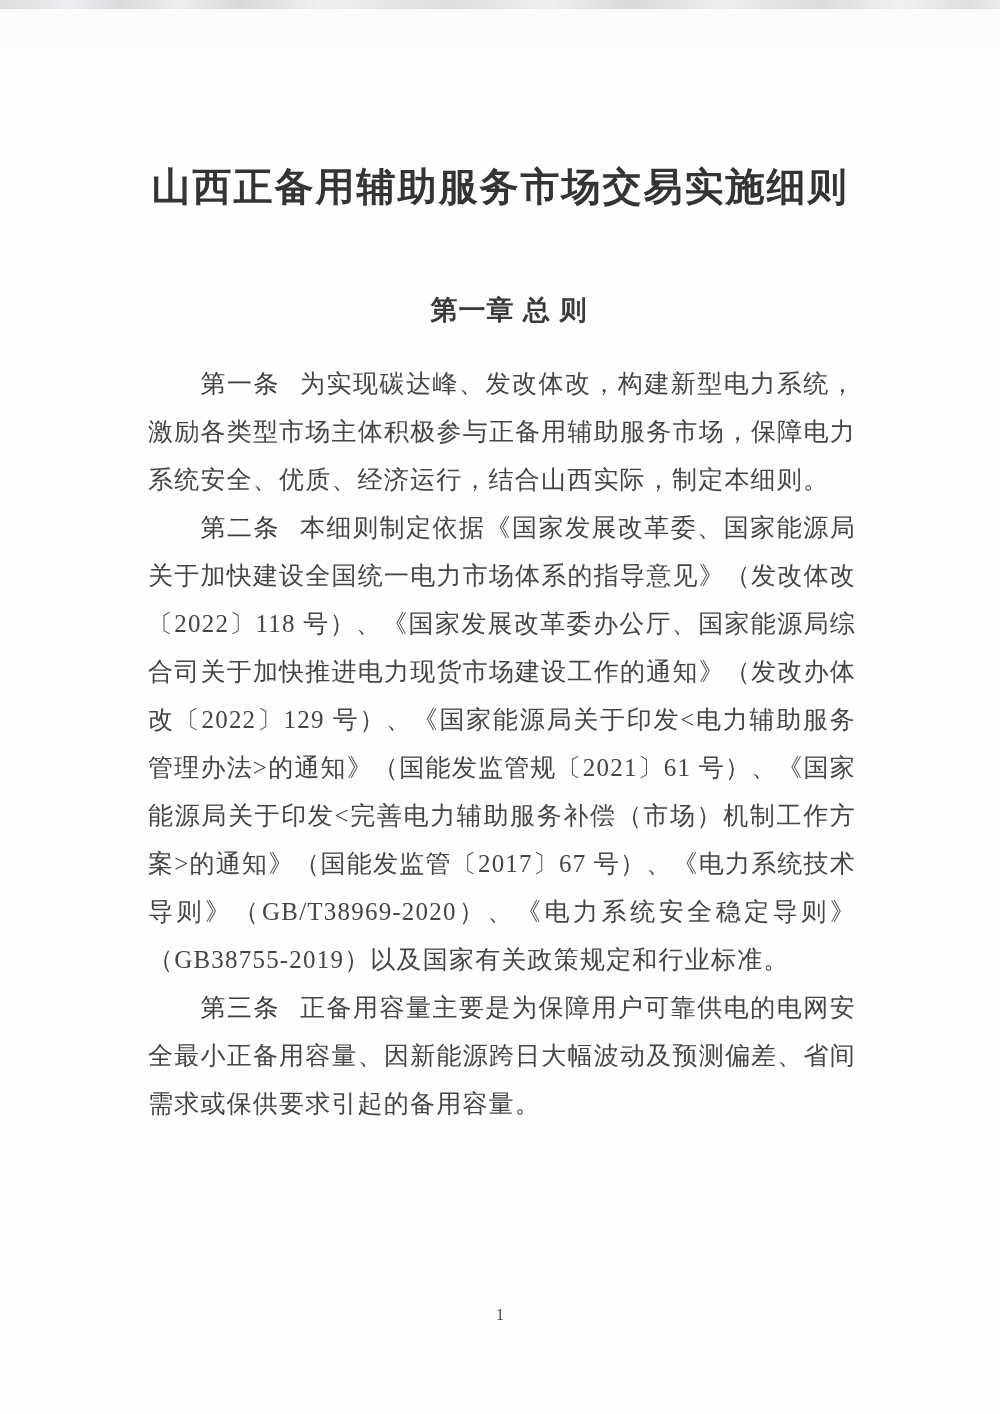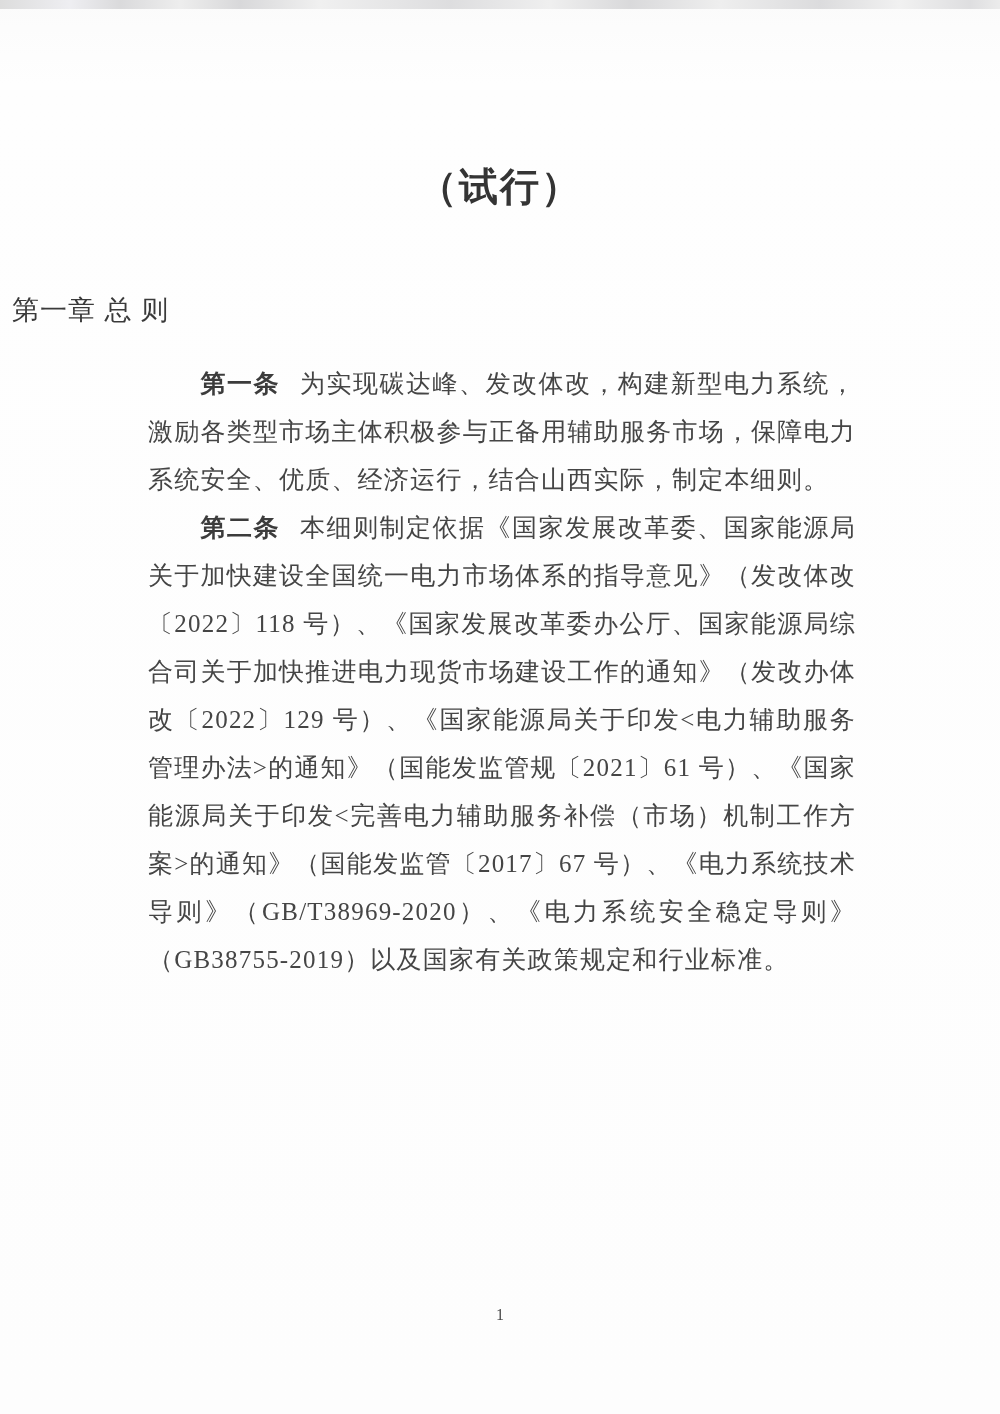--- a/index.html
+++ b/index.html
@@ -34,44 +34,44 @@
     margin: 160px 0 0 0;
     text-align: center;
     font-family: "Liberation Sans", "DejaVu Sans", sans-serif;
     font-weight: bold;
     color: #343434;
     font-size: 39px;
     letter-spacing: 2px;
     line-height: 54px;
   }
   .chapter-heading {
-    margin: 78px 0 0 12px;
-    text-align: left;
+    margin: 78px 0 0 18px;
+    text-align: center;
     font-family: "Liberation Sans", "DejaVu Sans", sans-serif;
-    font-weight: normal;
+    font-weight: bold;
     color: #3a3a3a;
     font-size: 27px;
     letter-spacing: 1px;
   }
   .body-block {
     margin: 32px 144px 0 148px;
     color: #454545;
     font-size: 25px;
     line-height: 48px;
     letter-spacing: 1.2px;
     text-align: justify;
     text-justify: inter-character;
   }
   .body-block p {
     margin: 0;
     padding: 0;
     text-indent: 2.1em;
   }
   .para-label {
-    font-weight: bold;
+    font-weight: normal;
     color: #3c3c3c;
     margin-right: 0.8em;
   }
   .page-number {
     position: absolute;
     left: 0;
     top: 1306px;
     width: 100%;
     text-align: center;
     font-size: 16px;
@@ -79,24 +79,25 @@
     letter-spacing: 0;
   }
 </style>
 </head>
 <body>
 
 <div class="page">
   <div class="scan-edge"></div>
 
   <div class="title-block">
-    <div>（试行）</div>
+    <div>山西正备用辅助服务市场交易实施细则</div>
   </div>
 
   <div class="chapter-heading">第一章 总 则</div>
 
   <div class="body-block">
     <p><span class="para-label">第一条</span><span>为实现碳达峰、发改体改，构建新型电力系统，激励各类型市场主体积极参与正备用辅助服务市场，保障电力系统安全、优质、经济运行，结合山西实际，制定本细则。</span></p>
     <p><span class="para-label">第二条</span><span>本细则制定依据《国家发展改革委、国家能源局关于加快建设全国统一电力市场体系的指导意见》（发改体改〔2022〕118 号）、《国家发展改革委办公厅、国家能源局综合司关于加快推进电力现货市场建设工作的通知》（发改办体改〔2022〕129 号）、《国家能源局关于印发&lt;电力辅助服务管理办法&gt;的通知》（国能发监管规〔2021〕61 号）、《国家能源局关于印发&lt;完善电力辅助服务补偿（市场）机制工作方案&gt;的通知》（国能发监管〔2017〕67 号）、《电力系统技术导则》（GB/T38969-2020）、《电力系统安全稳定导则》（GB38755-2019）以及国家有关政策规定和行业标准。</span></p>
+    <p><span class="para-label">第三条</span><span>正备用容量主要是为保障用户可靠供电的电网安全最小正备用容量、因新能源跨日大幅波动及预测偏差、省间需求或保供要求引起的备用容量。</span></p>
   </div>
 
   <div class="page-number">1</div>
 </div>
 
 </body></html>

